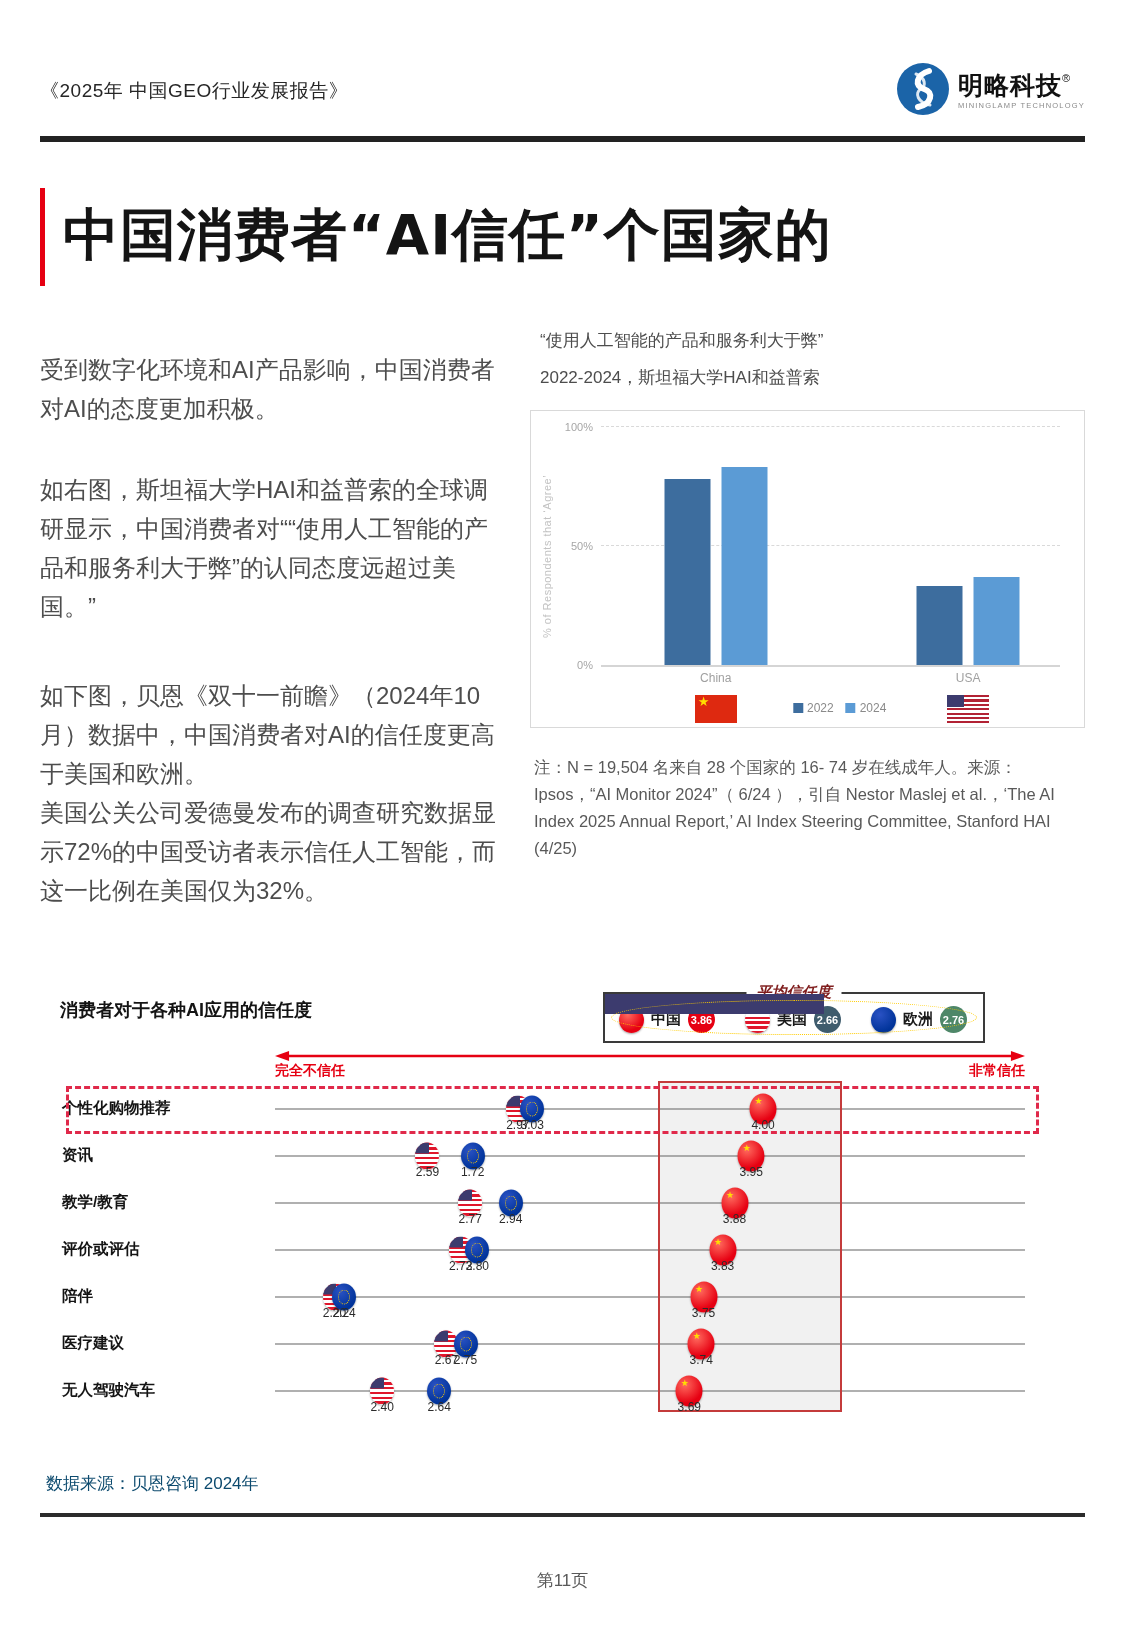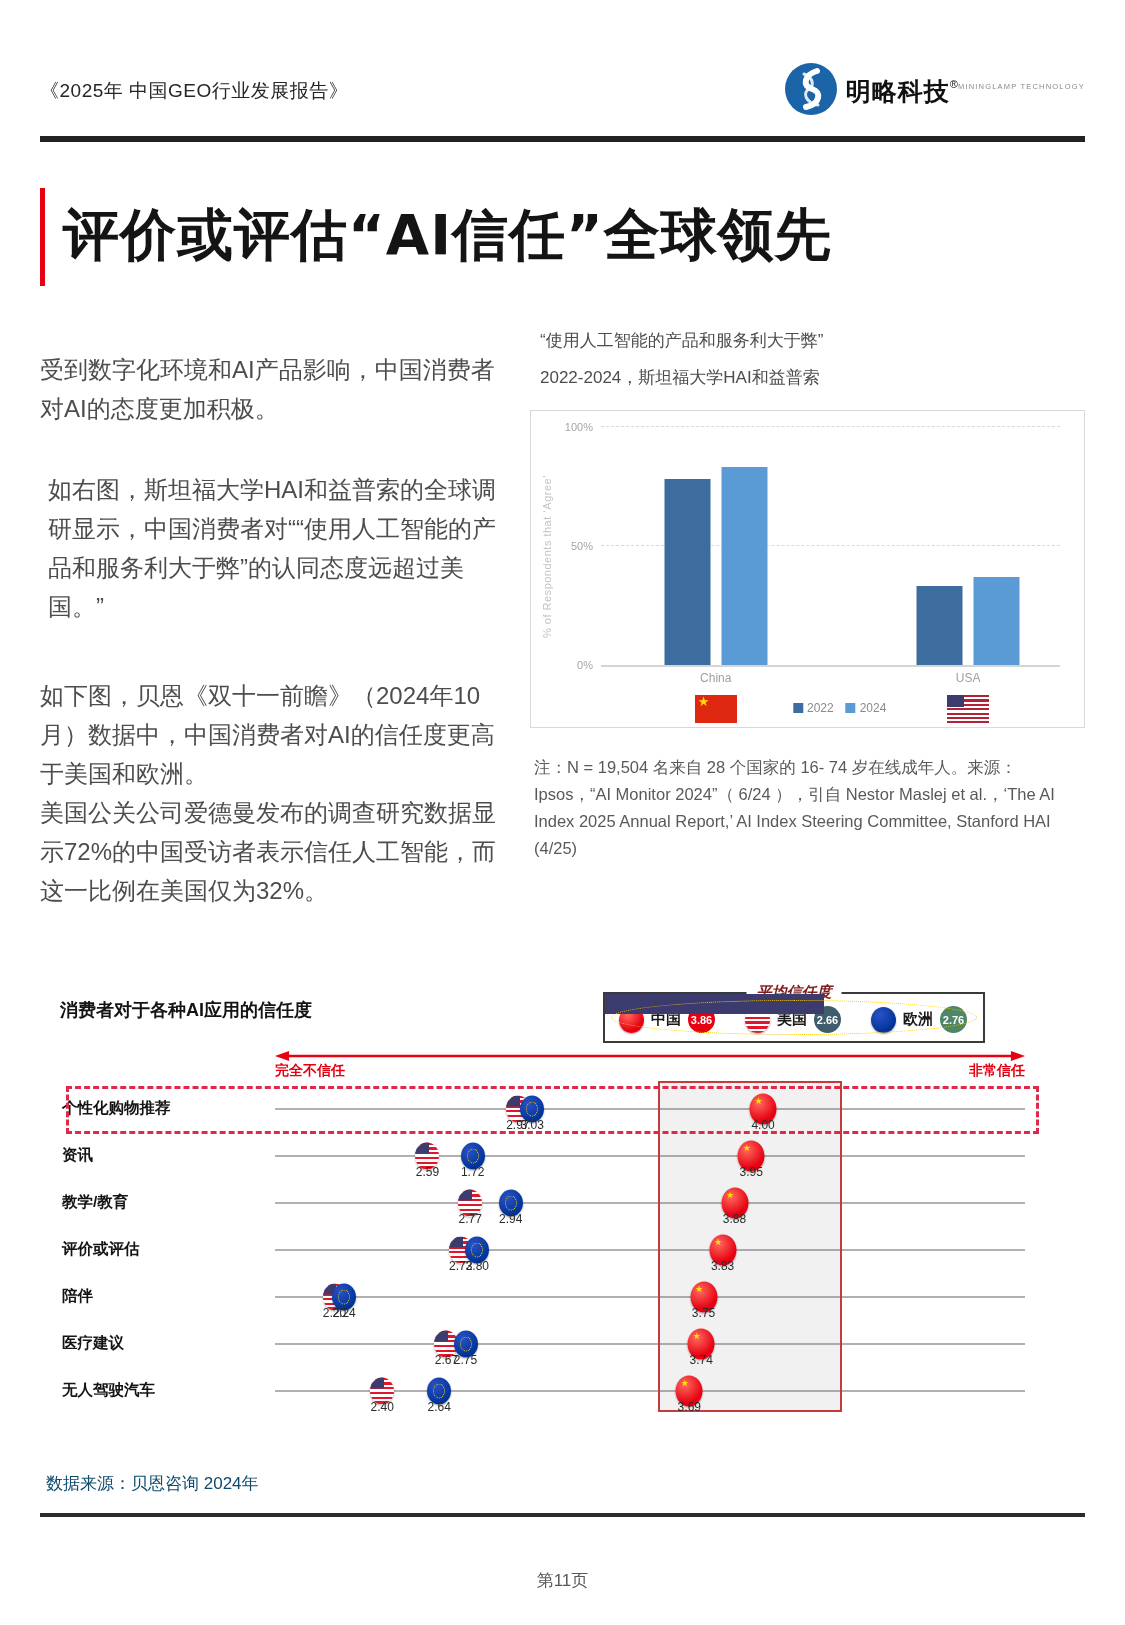--- a/index.html
+++ b/index.html
@@ -3,36 +3,36 @@
 <meta charset="utf-8">
 <style>
   * { box-sizing: border-box; margin: 0; padding: 0; }
   body { background:#e8e8e8; font-family:"Liberation Sans", sans-serif; }
   .page { width:1125px; height:1625px; margin:0 auto; background:#ffffff; position:relative; overflow:hidden; }
 
   
   .header { display:flex; justify-content:space-between; align-items:center; padding:62px 40px 0 40px; }
   .doc-title { font-size:19px; color:#262626; letter-spacing:.5px; }
   .logo { display:flex; align-items:center; gap:8px; }
-  .logo-text { display:flex; flex-direction:row; line-height:1; }
+  .logo-text { display:flex; flex-direction:column; line-height:1; }
   .logo-name { font-size:25px; font-weight:bold; color:#111; letter-spacing:1px; }
   .logo-reg { font-size:11px; vertical-align:top; color:#111; }
   .logo-sub { font-size:7.5px; color:#8a8a8a; letter-spacing:1.2px; margin-top:4px; }
   .top-bar { height:6px; background:#222; margin:16px 40px 0 40px; }
 
   
   .title-block { margin:46px 40px 0 40px; border-left:5px solid #e60012; padding:10px 0 12px 18px; }
   .page-title { font-size:56px; font-weight:900; color:#141414; letter-spacing:1px; font-family:"DejaVu Sans", sans-serif; }
 
   
   .columns { display:flex; margin:36px 40px 0 40px; gap:28px; }
   .col-left { width:462px; padding-top:28px; }
   .col-left p { font-size:24px; color:#4d4d4d; line-height:39px; }
   .p-gap1 { margin-bottom:42px; }
-  .p-gap2 { margin-bottom:50px;margin-left:8px; }
+  .p-gap2 { margin-bottom:50px; }
   .col-right { flex:1; }
 
   .bar-title { font-size:17px; color:#4d4d4d; line-height:37px; padding-left:10px; }
   .bar-box { margin-top:14px; border:1px solid #d9d9d9; background:#fff; height:318px; position:relative; padding:16px 14px 0 10px; }
   .ylab { position:absolute; left:10px; top:28px; height:235px; writing-mode:vertical-rl; transform:rotate(180deg); font-size:11px; color:#c3c3c3; text-align:center; letter-spacing:.5px; }
   .bar-plot { margin-left:60px; margin-right:10px; height:240px; position:relative; border-bottom:2px solid #d5d5d5; }
   .grid-line { position:absolute; left:0; right:0; border-top:1px dashed #d9d9d9; }
   .ytick { position:absolute; left:-48px; width:40px; text-align:right; font-size:11px; color:#a6a6a6; transform:translateY(6px); }
   .bar-group { position:absolute; bottom:0; transform:translateX(-50%); display:flex; align-items:flex-end; gap:11px; height:100%; }
   .bar { width:46px; }
@@ -105,21 +105,21 @@
       </span>
       <span class="logo-text">
         <span><span class="logo-name">明略科技</span><span class="logo-reg">®</span></span>
         <span class="logo-sub">MININGLAMP TECHNOLOGY</span>
       </span>
     </div>
   </div>
   <div class="top-bar"></div>
 
   <div class="title-block">
-    <div class="page-title">评价或评估“AI信任”全球领先</div>
+    <div class="page-title">中国消费者“AI信任”个国家的</div>
   </div>
 
   <div class="columns">
     <div class="col-left">
       <p class="p-gap1">受到数字化环境和AI产品影响，中国消费者对AI的态度更加积极。</p>
       <p class="p-gap2">如右图，斯坦福大学HAI和益普索的全球调研显示，中国消费者对““使用人工智能的产品和服务利大于弊”的认同态度远超过美国。”</p>
       <p>如下图，贝恩《双十一前瞻》（2024年10月）数据中，中国消费者对AI的信任度更高于美国和欧洲。</p>
       <p>美国公关公司爱德曼发布的调查研究数据显示72%的中国受访者表示信任人工智能，而这一比例在美国仅为32%。</p>
     </div>
 

